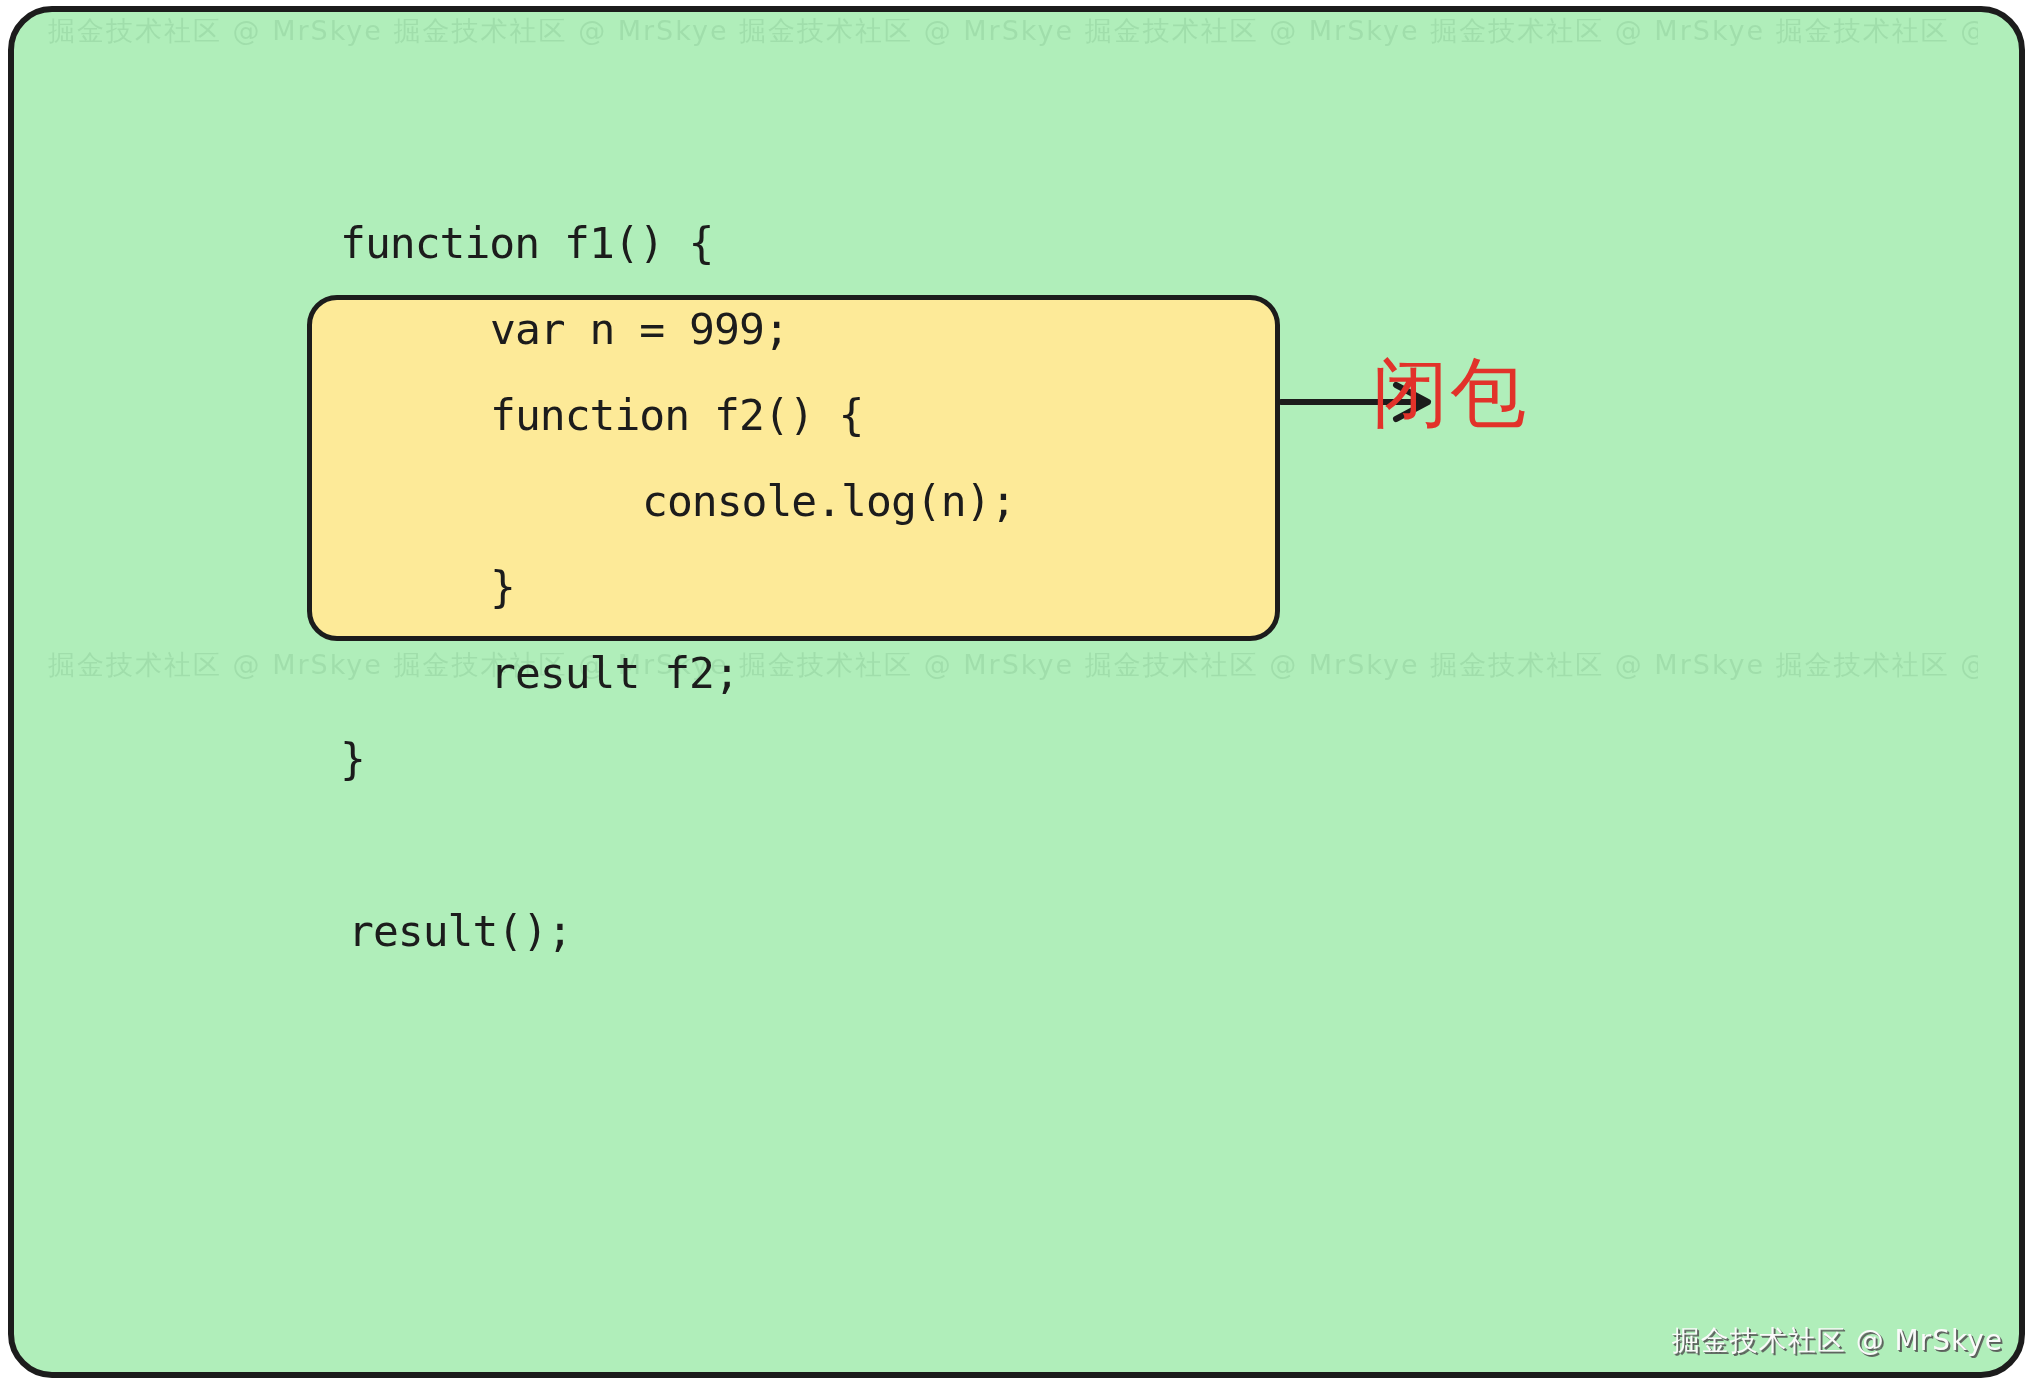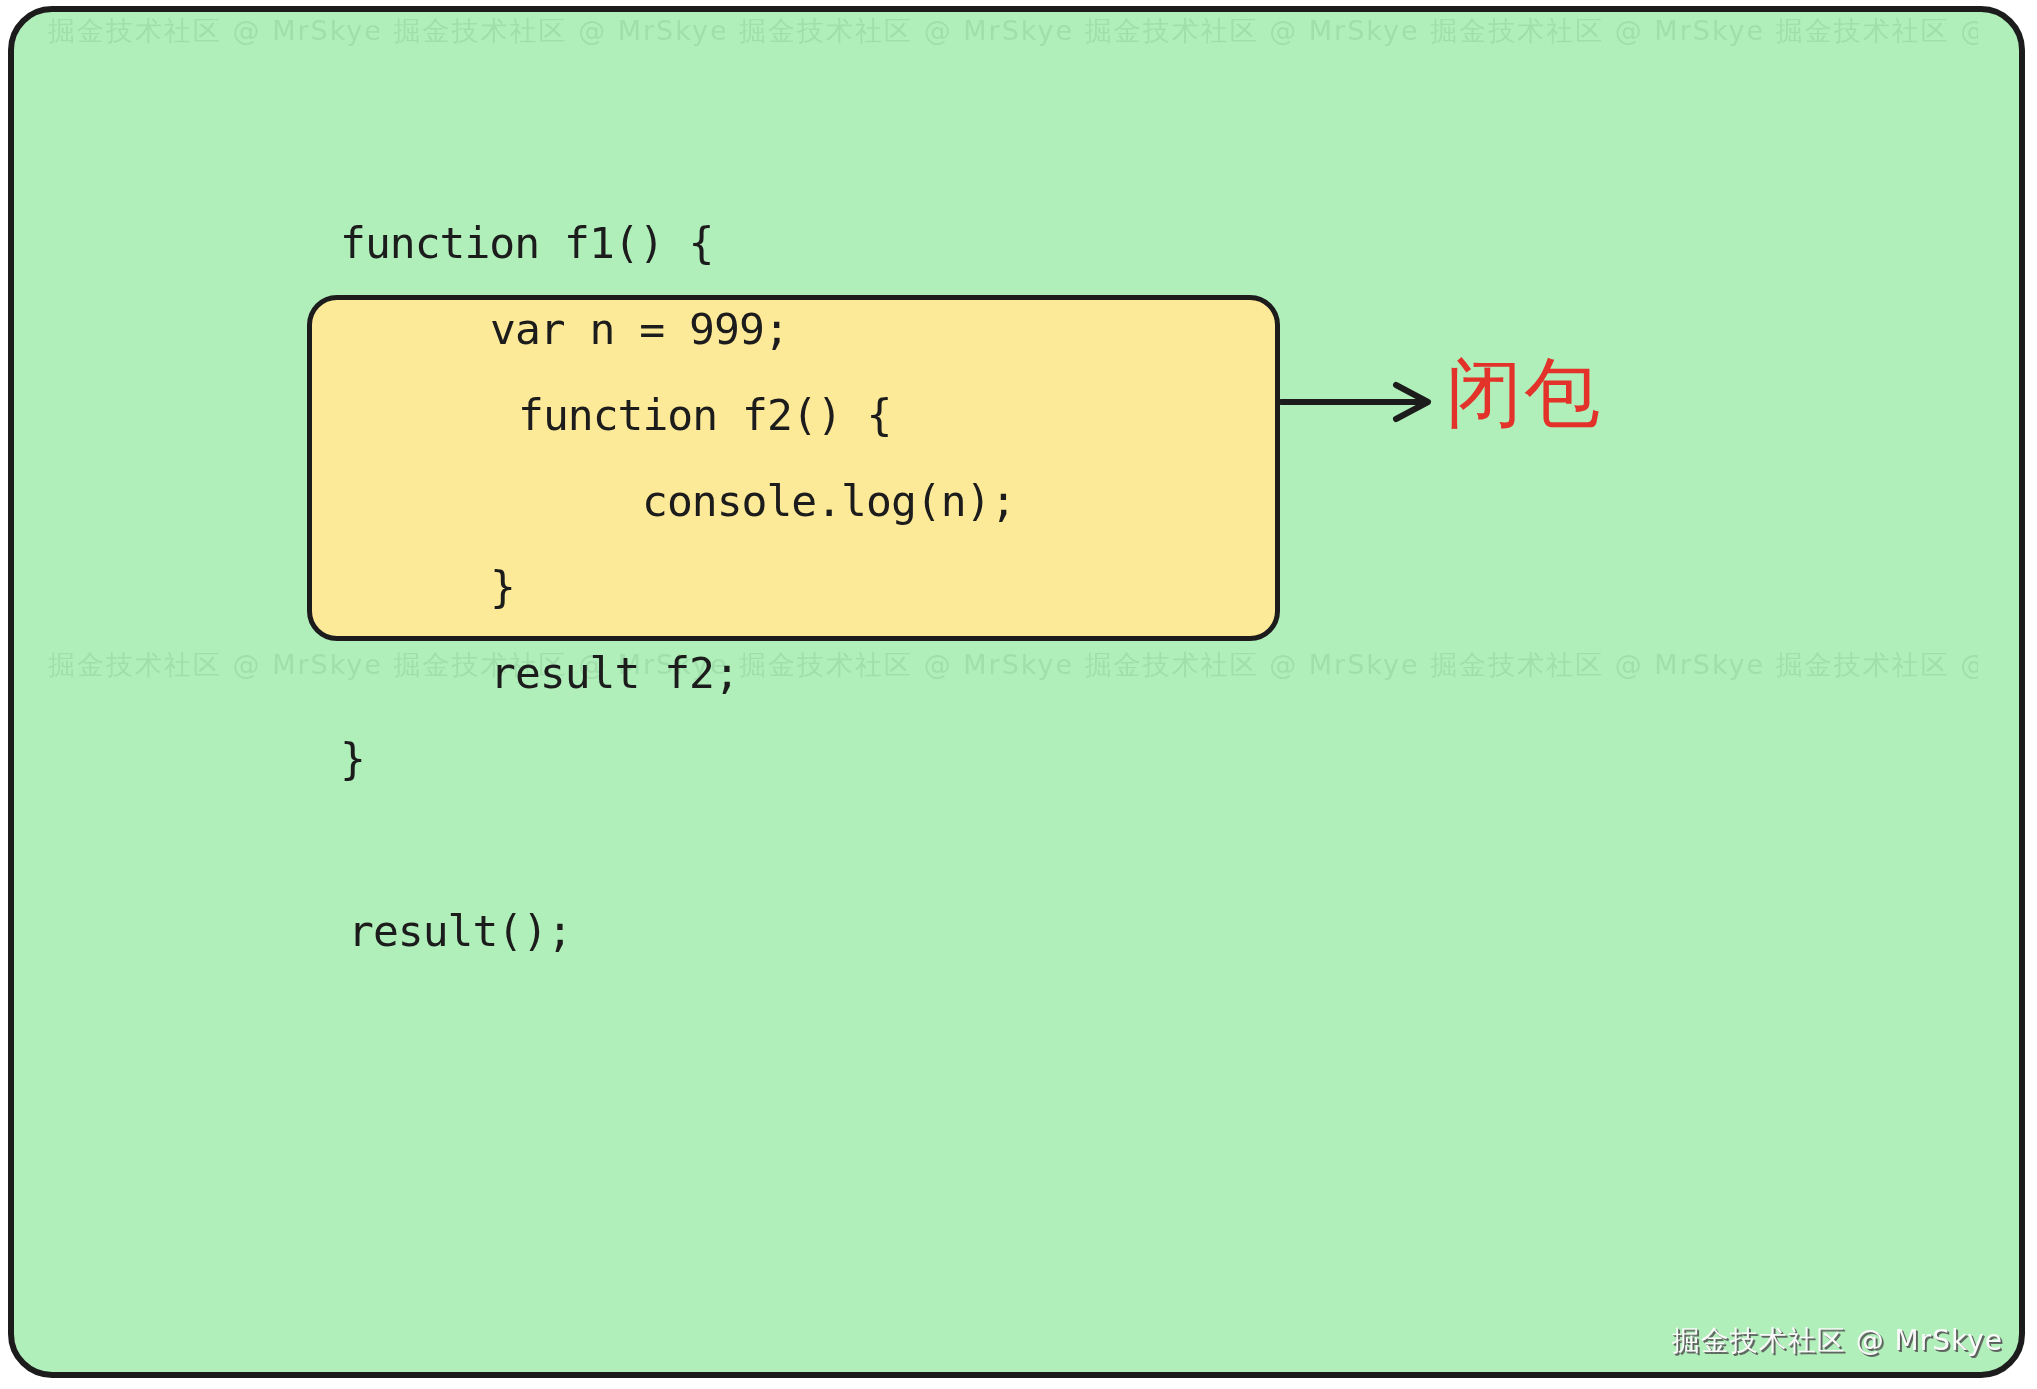--- a/index.html
+++ b/index.html
@@ -47,37 +47,37 @@
   .code-line{
     position:absolute;
     height:86px;line-height:86px;
     font-size:43px;
     color:var(--ink,#1c1c1c);
     white-space:pre;
     letter-spacing:-1px;
   }
   .l0{top:200px;left:340px;}
   .l1{top:286px;left:490px;}
-  .l2{top:372px;left:490px;margin-left:28px;}
+  .l2{top:372px;left:490px;}
   .l3{top:458px;left:642px;}
   .l4{top:544px;left:490px;}
   .l5{top:630px;left:490px;}
   .l6{top:716px;left:340px;}
   .l7{top:802px;left:340px;}
   .l8{top:888px;left:340px;margin-left:8px;}
 
   
   .closure-arrow{
     position:absolute;left:1278px;top:378px;
     width:180px;height:48px;
   }
 
   
   .closure-label{
-    position:absolute;left:1446px;top:355px;
+    position:absolute;left:1372px;top:355px;
     font-family:"DejaVu Sans", sans-serif;
     font-size:76px;line-height:1.0;
     font-weight:500;
     color:var(--accent,#e2322a);
     letter-spacing:2px;
     white-space:nowrap;
     text-align:center;
   }
 
   

